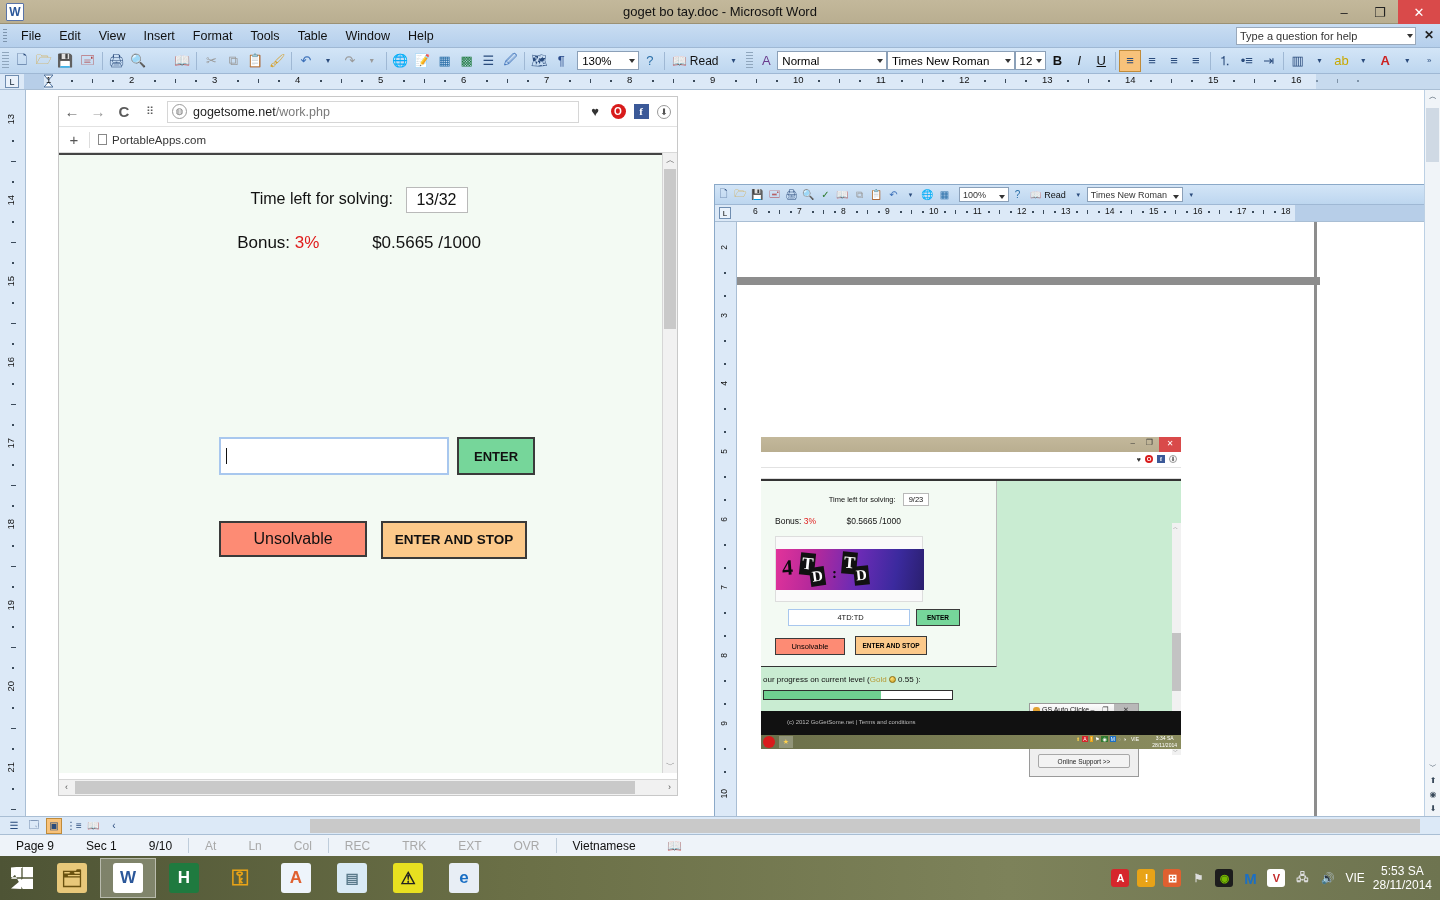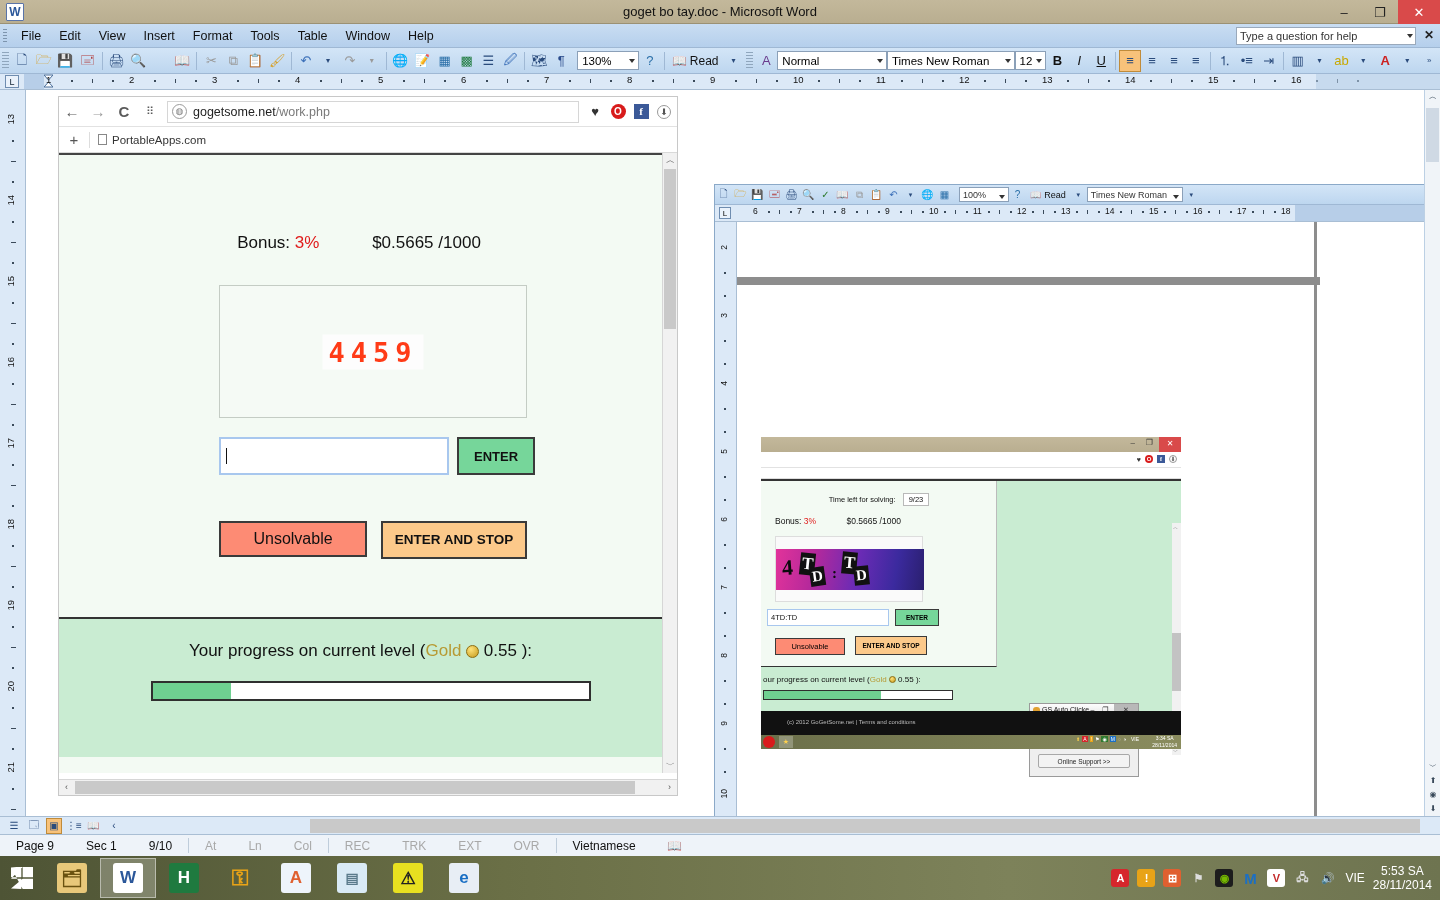--- a/index.html
+++ b/index.html
@@ -232,21 +232,21 @@
      margin-left:5px; font-size:7.5px; }
   .emb-bonus { position:absolute; left:14px; top:35px; font-size:8.5px; color:#111; }
   .emb-bonus .pct { color:#e01b1b; }
   .emb-bonus .amt { margin-left:28px; }
   .emb-capframe { position:absolute; left:14px; top:55px; width:148px; height:66px;
      background:#fafafa; border:1px solid #ddd; }
   .emb-capimg { position:absolute; left:0; top:12px; width:148px; height:41px;
      background:linear-gradient(100deg,#e2339a 0%, #b7299b 25%, #6a2bb5 55%, #3b2a9e 80%, #2a1f6e 100%);
      overflow:hidden; }
   .cap-ch { position:absolute; color:#0b0b0b; font-weight:bold; font-family:"Liberation Serif",serif; }
-  .emb-ansrow { position:absolute; left:6px; top:128px; width:210px; height:17px; }
+  .emb-ansrow { position:absolute; left:27px; top:128px; width:210px; height:17px;text-align:center; }
   .emb-ansinput { position:absolute; left:0; top:0; width:122px; height:17px; background:#fff;
      border:1px solid #a8c7ee; font-size:7.5px; padding-left:3px; line-height:15px; color:#111; }
   .emb-enter { position:absolute; left:128px; top:0; width:44px; height:17px; background:#76d69a;
      border:1px solid #3a3a3a; font-size:6.5px; font-weight:bold; display:flex;
      align-items:center; justify-content:center; }
   .emb-unsolv { position:absolute; left:14px; top:157px; width:70px; height:17px; background:#fd8b74;
      border:1px solid #3a3a3a; font-size:7.5px; display:flex; align-items:center; justify-content:center; }
   .emb-stop { position:absolute; left:94px; top:155px; width:72px; height:19px; background:#fcc98a;
      border:1px solid #3a3a3a; font-size:6.5px; font-weight:bold; display:flex; align-items:center;
      justify-content:center; text-align:center; line-height:1.1; }
@@ -578,51 +578,39 @@
       <div class="br-bookmarks">
         <div class="bm-plus">+</div>
         <div class="bm-sep"></div>
         <div class="bm-item">
           <span class="bm-doc"></span>
           <span>PortableApps.com</span>
         </div>
       </div>
 
       <div class="br-page">
+        <div class="tl-row">
+          <span>Time left for solving:</span>
+          <span class="tl-box">13/32</span>
+        </div>
         <div class="bonus-row">
           <span>Bonus:</span>
           <span class="pct">3%</span>
           <span class="amt">$0.5665 /1000</span>
         </div>
 
-        <div class="captcha-box">
-          <div class="captcha-img">
-            <span class="captcha-text">4459</span>
-          </div>
-        </div>
 
         <div class="answer-row">
           <div class="answer-input"><span class="caret"></span></div>
           <div class="enter-btn">ENTER</div>
         </div>
 
         <div class="unsolvable-btn">Unsolvable</div>
         <div class="enter-stop-btn">ENTER AND STOP</div>
 
-        <div class="progress-panel">
-          <div class="progress-label">
-            <span>Your progress on current level (</span><span class="gold">Gold</span>
-            <span class="coin"></span>
-            <span>0.55</span>
-            <span>):</span>
-          </div>
-          <div class="progress-bar">
-            <div class="progress-fill" id="main-progress-fill" style="width: 18%;"></div>
-          </div>
-        </div>
       </div>
 
       <div class="br-vscroll">
         <div class="sc-arrow" style="top:0;">︿</div>
         <div class="thumb"></div>
         <div class="sc-arrow" style="bottom:0;">﹀</div>
       </div>
       <div class="br-hscroll">
         <div class="sc-harrow" style="left:0;">‹</div>
         <div class="thumb"></div>

